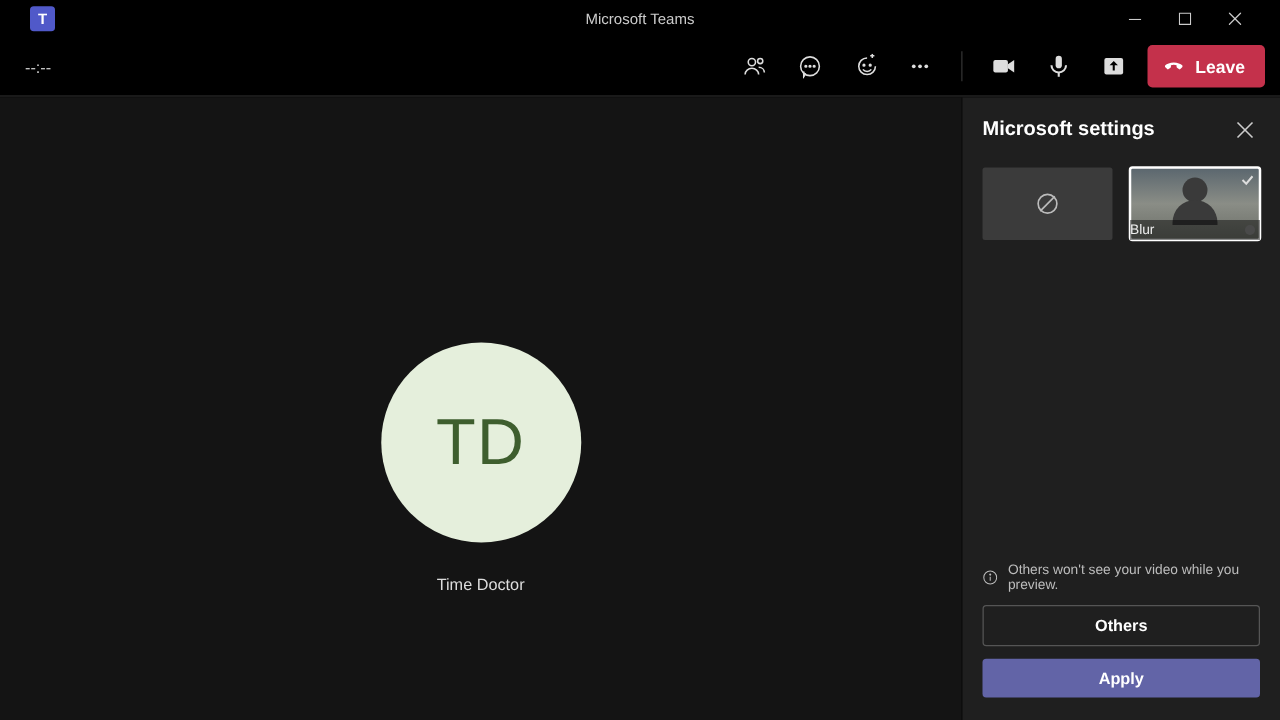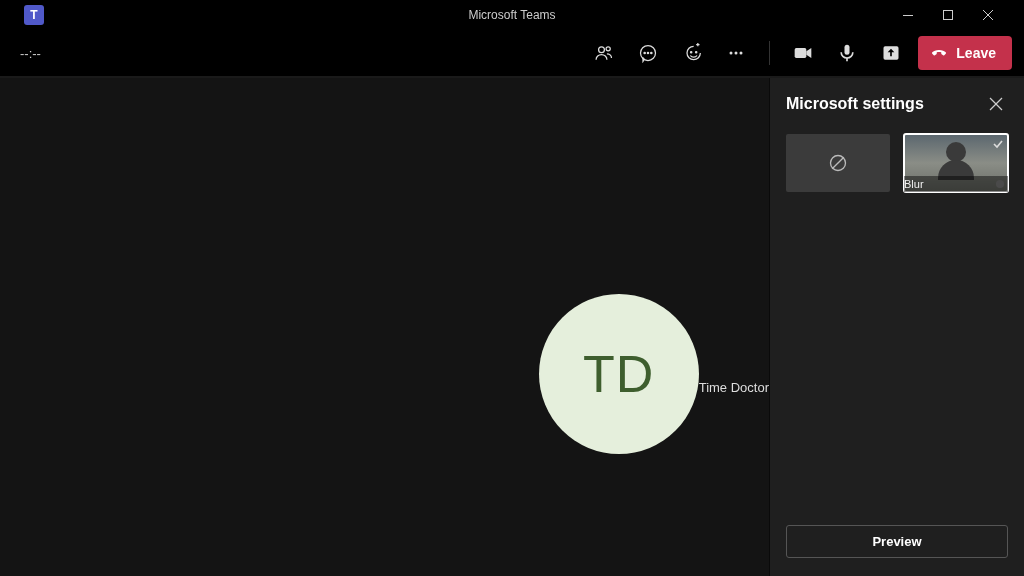--- a/index.html
+++ b/index.html
@@ -111,23 +111,23 @@
       gap: 8px;
     }
     .main-area {
       display: flex;
       height: calc(100% - 78px);
     }
     .video-stage {
       flex: 1;
       background: #141414;
       display: flex;
-      flex-direction: row;
-      align-items: center;
-      justify-content: flex-end;
+      flex-direction: column;
+      align-items: center;
+      justify-content: center;
       padding-top: 94px;
     }
     .avatar-circle {
       width: 160px;
       height: 160px;
       border-radius: 50%;
       background: #e5efdc;
       display: flex;
       align-items: center;
       justify-content: center;
@@ -400,16 +400,25 @@
           <svg width="12" height="12" viewBox="0 0 12 12" fill="none" stroke="currentColor" stroke-width="1.6">
               <polyline points="2,6 5,9 10,3"></polyline>
             </svg>
         </div>
         <div class="status-dot"></div>
         <div class="bg-label">Blur</div>
       </div>
     </div>
     <div class="panel-spacer"></div>
     <div class="panel-footer">
-      <button class="panel-btn preview-btn">Preview</button>
+      <div class="info-row">
+        <svg width="14" height="14" viewBox="0 0 24 24" fill="none" stroke="#bdbdbd" stroke-width="1.6">
+            <circle cx="12" cy="12" r="10"></circle>
+            <line x1="12" y1="11" x2="12" y2="17"></line>
+            <circle cx="12" cy="7.5" r="0.8" fill="#bdbdbd"></circle>
+          </svg>
+        <span>Others won't see your video while you preview.</span>
+      </div>
+      <button class="panel-btn preview-btn">Others</button>
+      <button class="panel-btn apply-btn">Apply</button>
     </div>
   </div>
 </div>
 
 </body></html>

